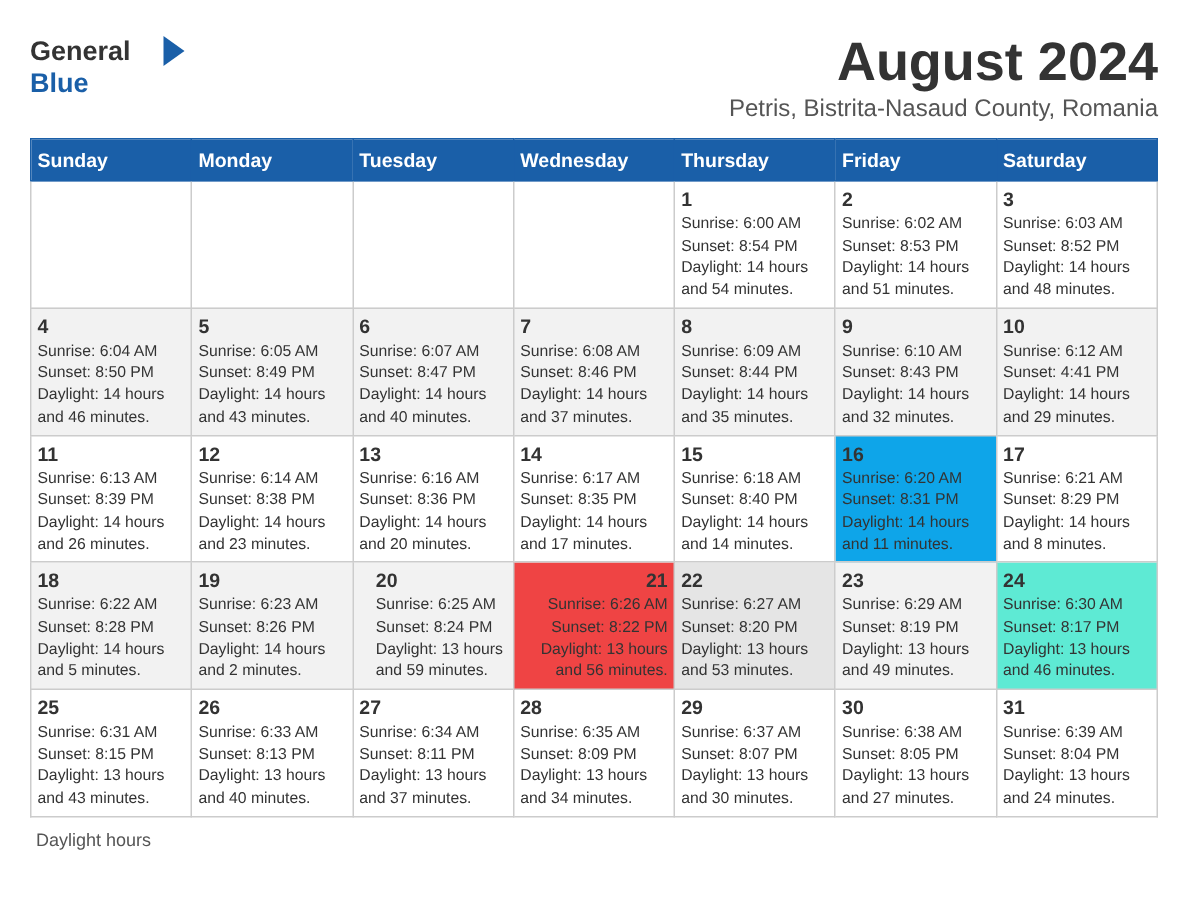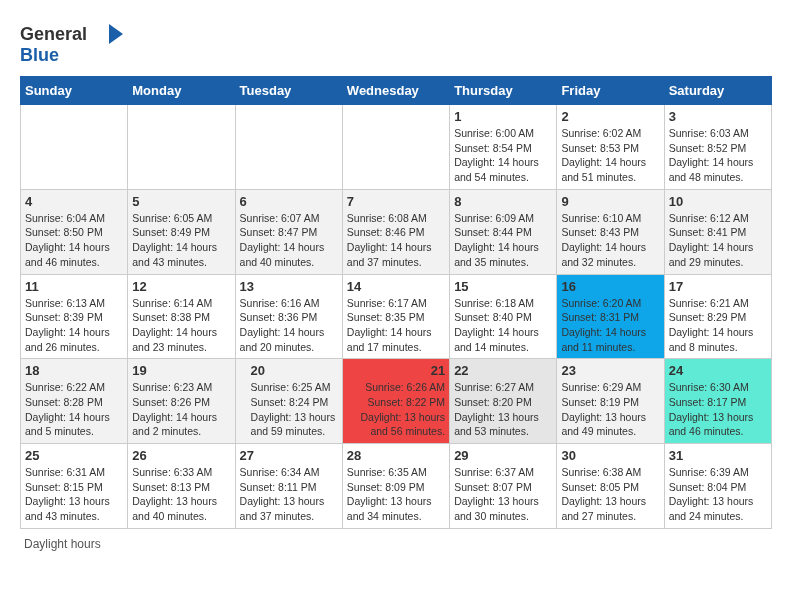--- a/index.html
+++ b/index.html
@@ -112,20 +112,24 @@
 </head>
 <body>
 
 <div class="header">
   <div class="logo">
     <div class="logo-text">
       <span class="logo-general">General</span>
       <span class="logo-arrow"></span>
     </div>
     <span class="logo-blue">Blue</span>
+  </div>
+  <div class="title-block">
+    <div class="main-title">August 2024</div>
+    <div class="subtitle">Petris, Bistrita-Nasaud County, Romania</div>
   </div>
 </div>
 
 <table class="calendar" id="calendar-table">
   <thead>
     <tr id="header-row">
         <th>Sunday</th>
         <th>Monday</th>
         <th>Tuesday</th>
         <th>Wednesday</th>
@@ -201,21 +205,21 @@
         <td style="background: rgb(242, 242, 242);">
           <span class="day-number">9</span>
           <div class="day-info" style="white-space: pre-line;">Sunrise: 6:10 AM
 Sunset: 8:43 PM
 Daylight: 14 hours
 and 32 minutes.</div>
         </td>
         <td style="background: rgb(242, 242, 242);">
           <span class="day-number">10</span>
           <div class="day-info" style="white-space: pre-line;">Sunrise: 6:12 AM
-Sunset: 8:41 PM
+Sunset: 4:41 PM
 Daylight: 14 hours
 and 29 minutes.</div>
         </td>
       </tr>
       <tr>
         <td style="background: rgb(255, 255, 255);">
           <span class="day-number">11</span>
           <div class="day-info" style="white-space: pre-line;">Sunrise: 6:13 AM
 Sunset: 8:39 PM
 Daylight: 14 hours

